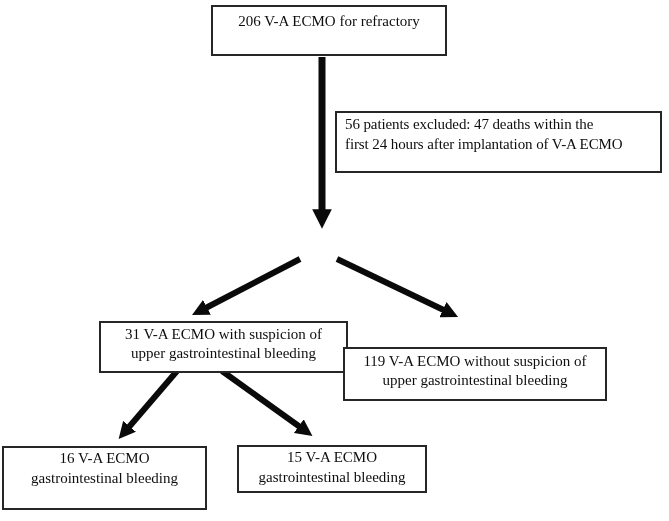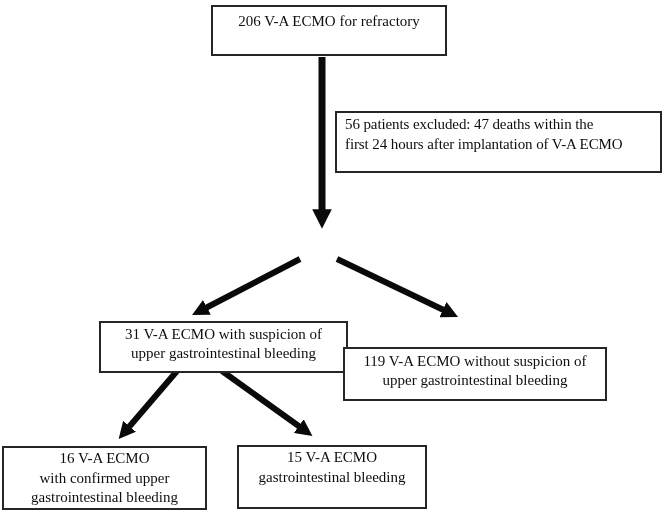--- a/index.html
+++ b/index.html
@@ -65,21 +65,21 @@
     margin-top: 24px;
   }
   .node-confirmed {
     left: 2px; top: 446px;
     width: 205px; height: 64px;
     padding-top: 1px;
     line-height: 19.5px;
   }
   .node-without {
     left: 237px; top: 445px;
-    width: 190px; height: 64px;
+    width: 190px; height: 48px;
     padding-top: 1px;
     line-height: 19.5px;
   }
 </style>
 </head>
 <body>
 
 <div class="canvas">
 
   <svg class="arrow-layer" viewBox="0 0 669 521" xmlns="http://www.w3.org/2000/svg">
@@ -110,21 +110,20 @@
     <div class="ln">upper gastrointestinal bleeding</div>
   </div>
 
   <div class="node node-no-suspicion">
     <div class="ln">119 V-A ECMO without suspicion of</div>
     <div class="ln">upper gastrointestinal bleeding</div>
   </div>
 
   <div class="node node-confirmed">
     <div class="ln">16 V-A ECMO</div>
-    <div class="ln">with confirmed upper</div>
     <div class="ln">gastrointestinal bleeding</div>
   </div>
 
   <div class="node node-without">
     <div class="ln">15 V-A ECMO</div>
     <div class="ln">gastrointestinal bleeding</div>
   </div>
 
 </div>
 

